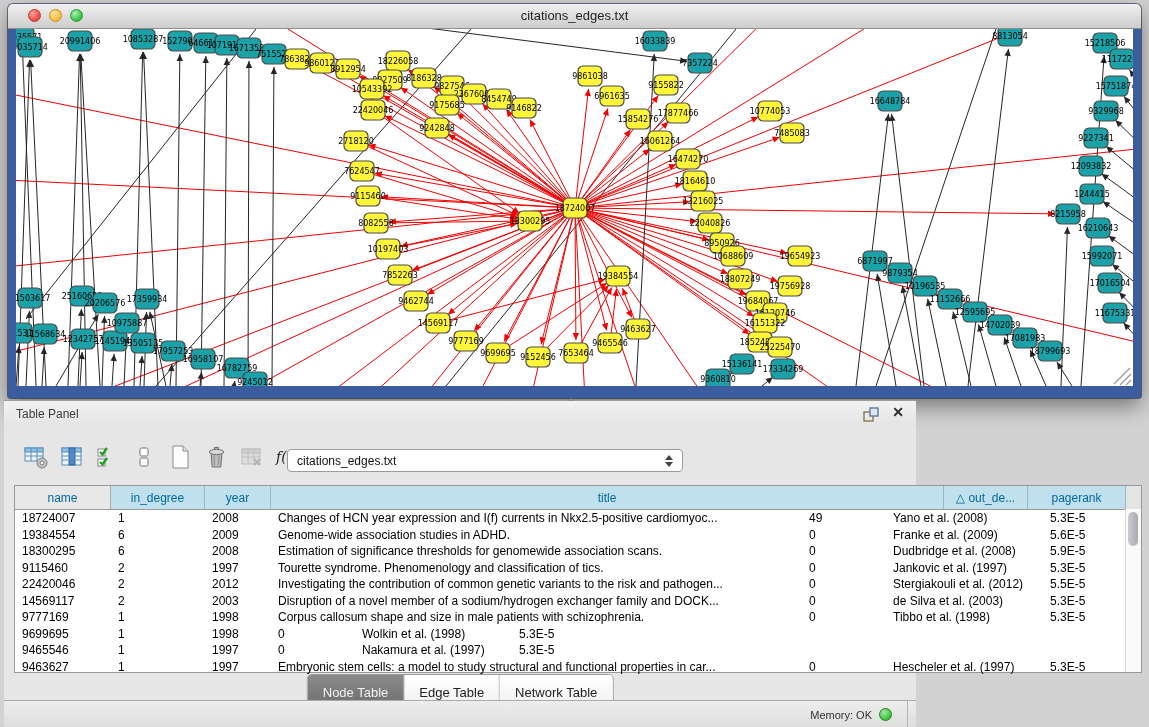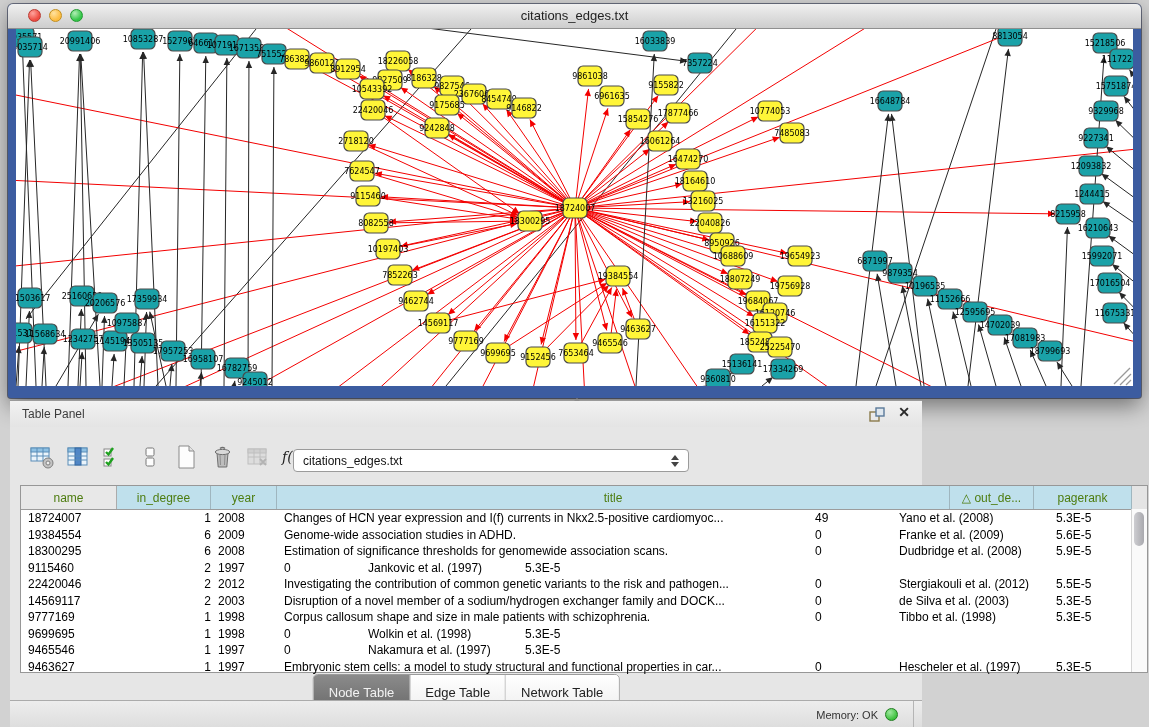--- a/index.html
+++ b/index.html
@@ -17,21 +17,21 @@
   .light.red{background:radial-gradient(circle at 35% 30%,#ffa49d,#ee4c41 65%);border:1px solid #b93a32;}
   .light.yellow{background:radial-gradient(circle at 35% 30%,#ffe2a0,#fdbc40 65%);border:1px solid #c08e1f;}
   .light.green{background:radial-gradient(circle at 35% 30%,#b1eeb5,#35c649 65%);border:1px solid #219a30;}
   .win-title{position:absolute;left:0;right:0;top:4px;text-align:center;
     font-size:13px;color:#222;}
   .canvas{position:absolute;left:8px;top:25px;width:1117px;height:357px;
     background:#ffffff;overflow:hidden;}
   .canvas svg{position:absolute;left:0;top:0;}
 
   
-  .table-panel{position:absolute;left:10px;top:400px;width:912px;height:327px;
+  .table-panel{position:absolute;left:4px;top:400px;width:912px;height:327px;
     background:#e6e6e6;border-top:1px solid #9a9a9a;}
   .panel-header{position:absolute;left:0;top:0;right:0;height:26px;
     background:linear-gradient(#f2f2f2,#e4e4e4);}
   .panel-title{position:absolute;left:12px;top:6px;font-size:12px;color:#3c3c3c;}
   .float-btn{position:absolute;right:36px;top:4px;width:18px;height:18px;cursor:pointer;}
   .close-btn{position:absolute;right:12px;top:3px;font-size:14px;font-weight:bold;color:#2a2a2a;cursor:pointer;}
   .splitter-dot{position:absolute;left:561px;top:-3px;width:0;height:0;
     border-left:6px solid transparent;border-right:6px solid transparent;border-bottom:6px solid #8c8c8c;}
 
   .toolbar-icons{position:absolute;left:18px;top:42px;display:flex;align-items:center;gap:9px;}
@@ -42,23 +42,23 @@
   .combo-label{flex:1;font-size:12px;color:#111;padding-left:9px;}
   .combo-arrows{width:18px;display:flex;flex-direction:column;align-items:center;gap:2px;padding-right:4px;}
   .arr-up{width:0;height:0;border-left:4px solid transparent;border-right:4px solid transparent;border-bottom:5px solid #444;}
   .arr-dn{width:0;height:0;border-left:4px solid transparent;border-right:4px solid transparent;border-top:5px solid #444;}
 
   
   .tbl{position:absolute;left:10px;top:84px;width:1128px;height:188px;box-sizing:border-box;
     background:#fff;border:1px solid #979797;}
   .tbl-head{display:flex;height:23px;border-bottom:1px solid #9c9c9c;background:#e6e6e6;}
   .th{box-sizing:border-box;display:flex;align-items:center;justify-content:center;
-    font-size:12px;color:#4d7c0f;background:#bfe0ec;border-right:1px solid #9fb6bf;cursor:pointer;}
+    font-size:12px;color:#0369a1;background:#bfe0ec;border-right:1px solid #9fb6bf;cursor:pointer;}
   .th.gray{background:#e8e8e8;border-right:1px solid #ababab;}
-  .c0{width:96px;} .c1{width:94px;text-align:right;} .c2{width:66px;} .c3{flex:1;} .c4{width:84px;} .c5{width:157px;} .c6{width:98px;}
+  .c0{width:96px;} .c1{width:94px;} .c2{width:66px;} .c3{flex:1;} .c4{width:84px;} .c5{width:157px;} .c6{width:98px;}
   .head-spacer{width:15px;background:#e4e4e4;}
   .rows{position:relative;}
   .row{display:flex;height:16.5px;line-height:16.5px;font-size:12px;color:#000;cursor:default;}
   .cell{box-sizing:border-box;padding-left:7px;white-space:nowrap;overflow:hidden;}
   .vscroll{position:absolute;right:0;top:23px;bottom:0;width:15px;
     background:#fafafa;border-left:1px solid #d5d5d5;}
   .vthumb{position:absolute;left:2px;top:3px;width:10px;height:34px;border-radius:6px;
     background:linear-gradient(90deg,#cdcdd1,#a9a9ae);cursor:pointer;}
 
   
@@ -693,20 +693,21 @@
           <div class="cell c2">2008</div>
           <div class="cell c3">Estimation of significance thresholds for genomewide association scans.</div>
           <div class="cell c4">0</div>
           <div class="cell c5">Dudbridge et al. (2008)</div>
           <div class="cell c6">5.9E-5</div>
         </div>
         <div class="row">
           <div class="cell c0">9115460</div>
           <div class="cell c1">2</div>
           <div class="cell c2">1997</div>
+          <div class="cell c3">Tourette syndrome. Phenomenology and classification of tics.</div>
           <div class="cell c4">0</div>
           <div class="cell c5">Jankovic et al. (1997)</div>
           <div class="cell c6">5.3E-5</div>
         </div>
         <div class="row">
           <div class="cell c0">22420046</div>
           <div class="cell c1">2</div>
           <div class="cell c2">2012</div>
           <div class="cell c3">Investigating the contribution of common genetic variants to the risk and pathogen...</div>
           <div class="cell c4">0</div>

